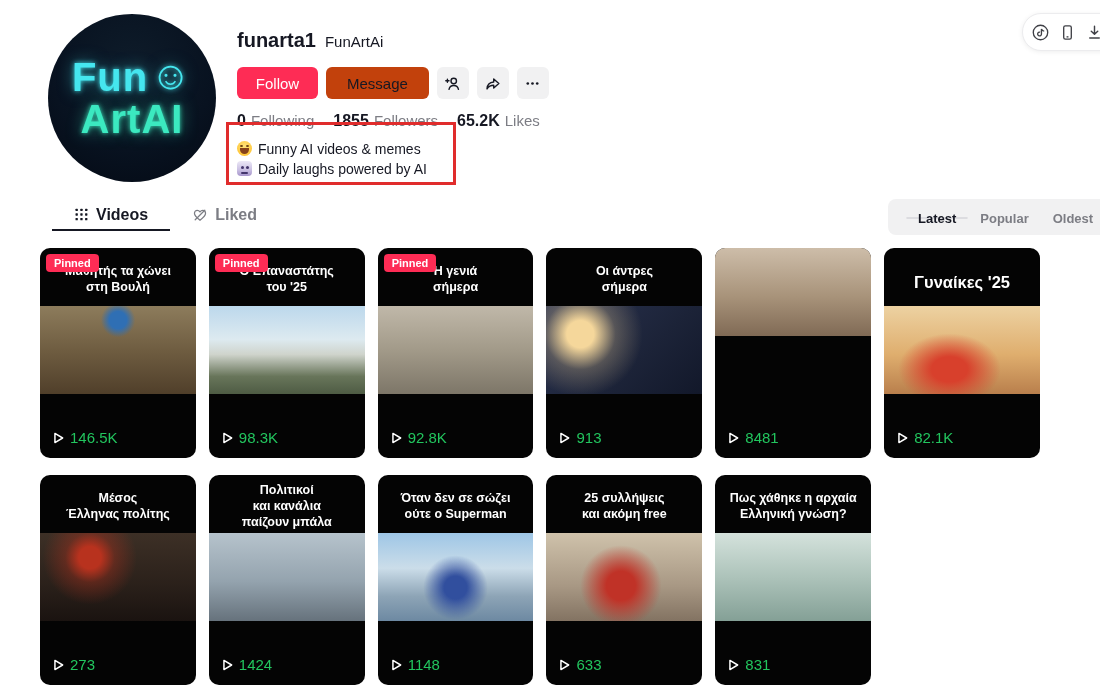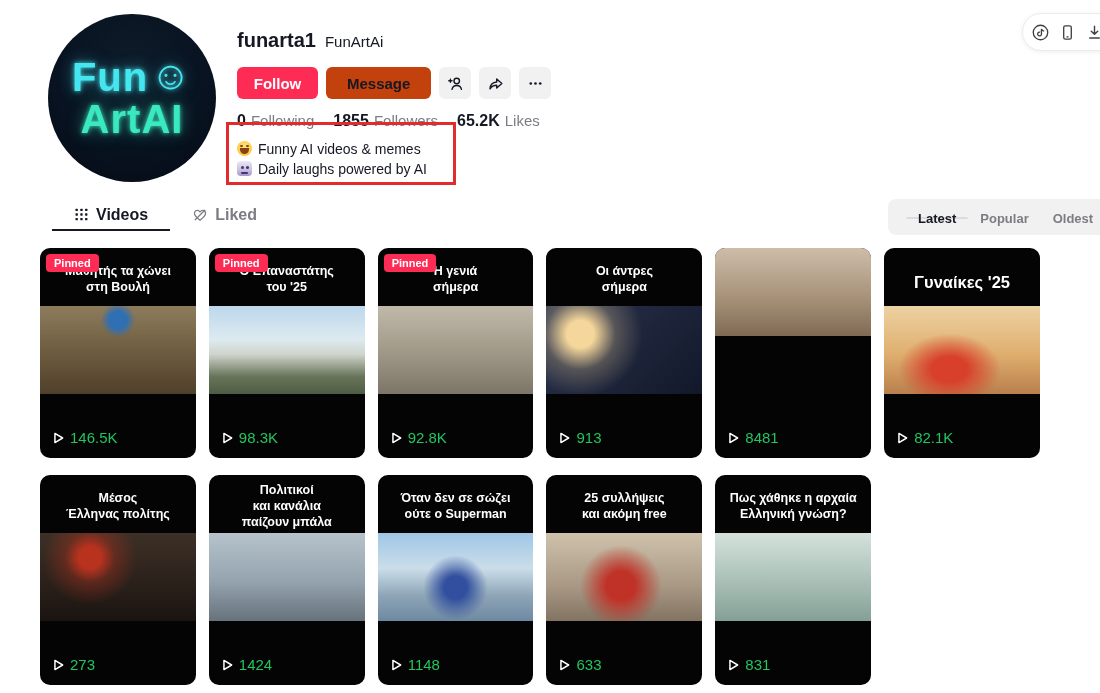--- a/index.html
+++ b/index.html
@@ -23,21 +23,21 @@
   .avatar .l1 .smiley { font-size:40px; margin-left:2px; transform:translateY(-2px); }
   .avatar .l2 { font-size:40px; font-weight:800; letter-spacing:1px; color:#3be9c0; margin-top:2px;
     text-shadow:0 0 5px rgba(59,233,192,.95), 0 0 16px rgba(59,233,192,.55); }
 
   .info { margin-left:21px; padding-top:15px; }
   .names { display:flex; align-items:baseline; gap:9px; }
   .username { font-size:20px; font-weight:700; color:#161823; }
   .nickname { font-size:15px; font-weight:400; color:#161823; }
 
   .actions { margin-top:15px; display:flex; gap:8px; align-items:center; }
-  .btn { border:none; height:32px; border-radius:6px; font-family:inherit; font-size:15px; font-weight:700; cursor:pointer; display:flex; align-items:center; justify-content:center; }
+  .btn { border:none; height:32px; border-radius:6px; font-family:inherit; font-size:15px; font-weight:400; cursor:pointer; display:flex; align-items:center; justify-content:center; }
   .btn-follow { width:81px; background:#fe2c55; color:#fff; }
   .btn-message { padding:0 21px; background:#c2410c; color:#161823; }
   .btn-icon { width:32px; background:#f1f1f2; color:#161823; }
 
   .stats { margin-top:13px; display:flex; gap:19px; font-size:16px; align-items:baseline; }
   .stat { display:flex; gap:5px; align-items:baseline; cursor:pointer; }
   .stat b { font-weight:700; color:#161823; }
   .stat span { color:#7c7d84; font-size:15px; }
 
   .bio { margin-top:11px; display:flex; flex-direction:column; gap:3px; font-size:14px; color:#161823; }

